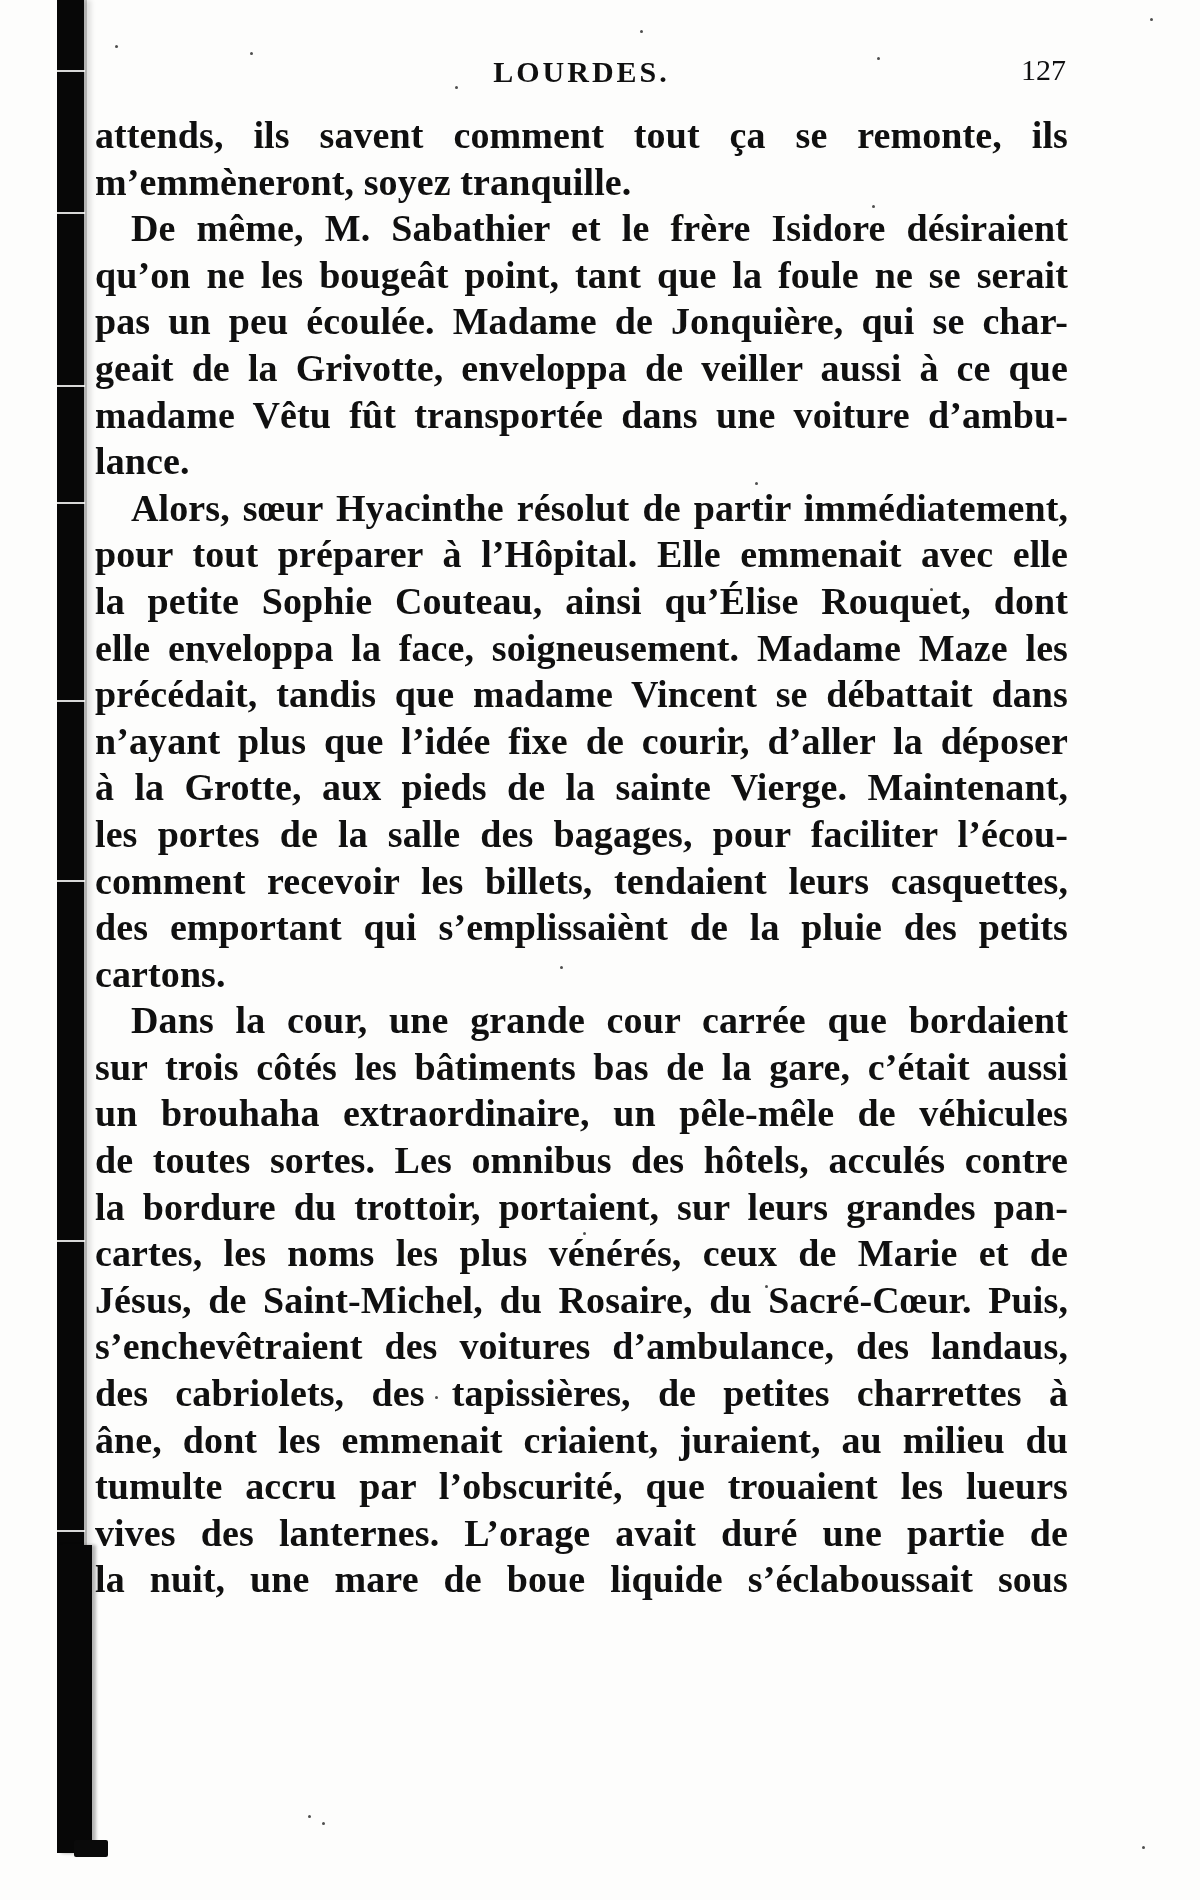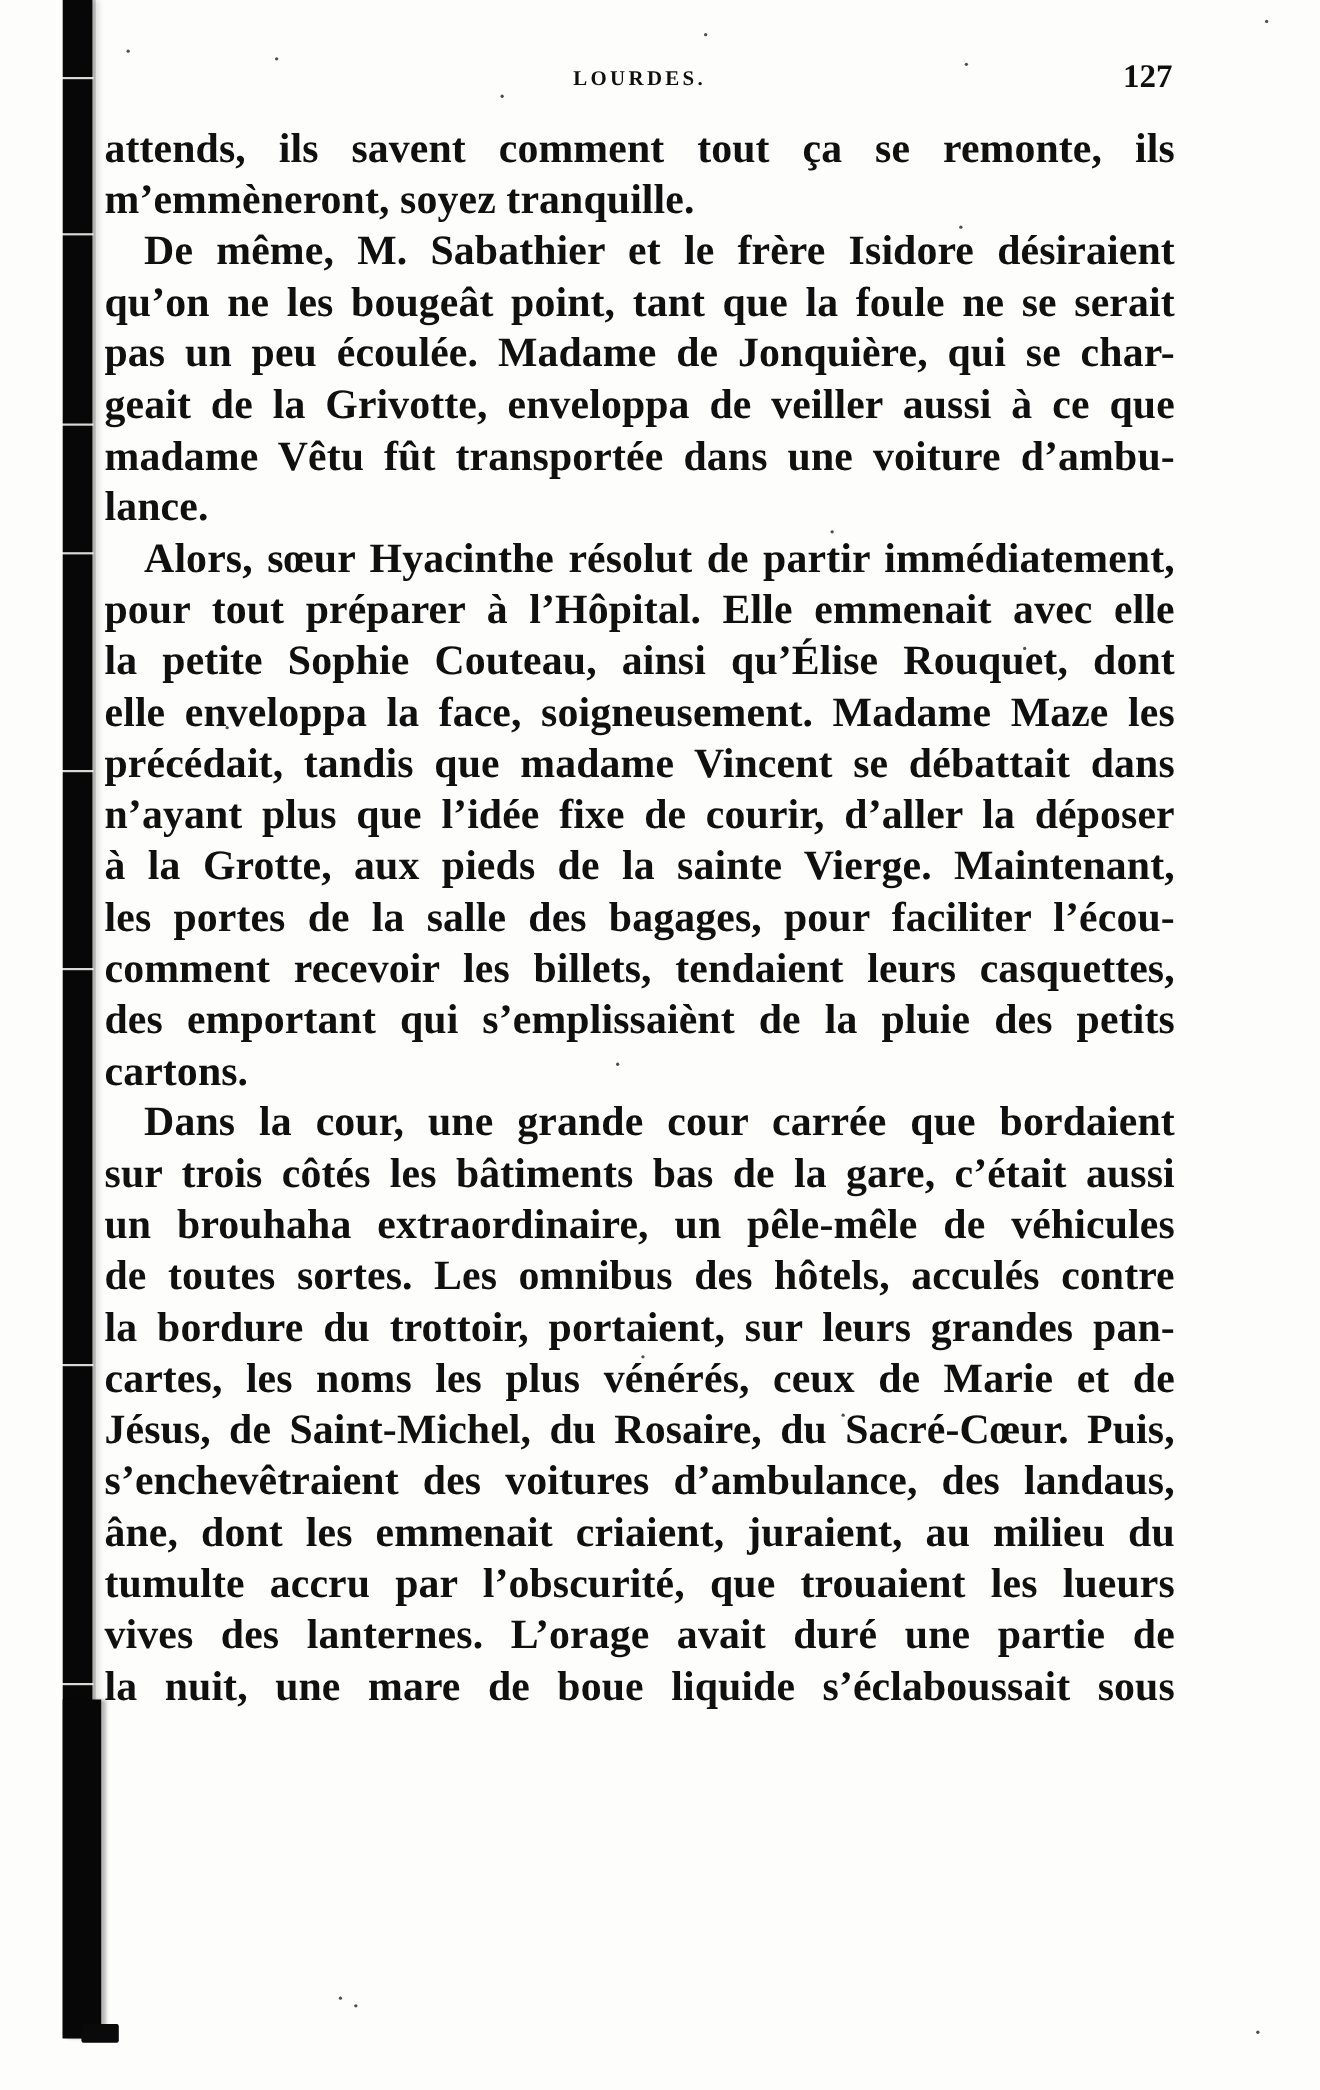--- a/index.html
+++ b/index.html
@@ -60,30 +60,30 @@
 
   .header-row {
     position: absolute;
     left: 95px; top: 52px;
     width: 973px; height: 40px;
   }
   .running-title {
     position: absolute;
     left: 0; right: 0; top: 0;
     text-align: center;
-    font-size: 19px;
+    font-size: 30px;
     font-weight: 700;
     letter-spacing: 3px;
     line-height: 40px;
   }
   .page-number {
     position: absolute;
     right: 2px; top: -2px;
     font-size: 30px;
-    font-weight: 700;
+    font-weight: 400;
     line-height: 40px;
   }
 
   .textblock {
     position: absolute;
     left: 95px; top: 112px;
     width: 973px;
     font-size: 38px;
     font-weight: 700;
     line-height: 46.6px;
@@ -148,20 +148,21 @@
       </div>
       <div class="paragraph">
         <div class="line indent">Dans la cour, une grande cour carrée que bordaient</div>
         <div class="line">sur trois côtés les bâtiments bas de la gare, c’était aussi</div>
         <div class="line">un brouhaha extraordinaire, un pêle-mêle de véhicules</div>
         <div class="line">de toutes sortes. Les omnibus des hôtels, acculés contre</div>
         <div class="line">la bordure du trottoir, portaient, sur leurs grandes pan-</div>
         <div class="line">cartes, les noms les plus vénérés, ceux de Marie et de</div>
         <div class="line">Jésus, de Saint-Michel, du Rosaire, du Sacré-Cœur. Puis,</div>
         <div class="line">s’enchevêtraient des voitures d’ambulance, des landaus,</div>
+        <div class="line">des cabriolets, des tapissières, de petites charrettes à</div>
         <div class="line">âne, dont les emmenait criaient, juraient, au milieu du</div>
         <div class="line">tumulte accru par l’obscurité, que trouaient les lueurs</div>
         <div class="line">vives des lanternes. L’orage avait duré une partie de</div>
         <div class="line">la nuit, une mare de boue liquide s’éclaboussait sous</div>
       </div>
     </div>
 
 </div>
 
 </body></html>

